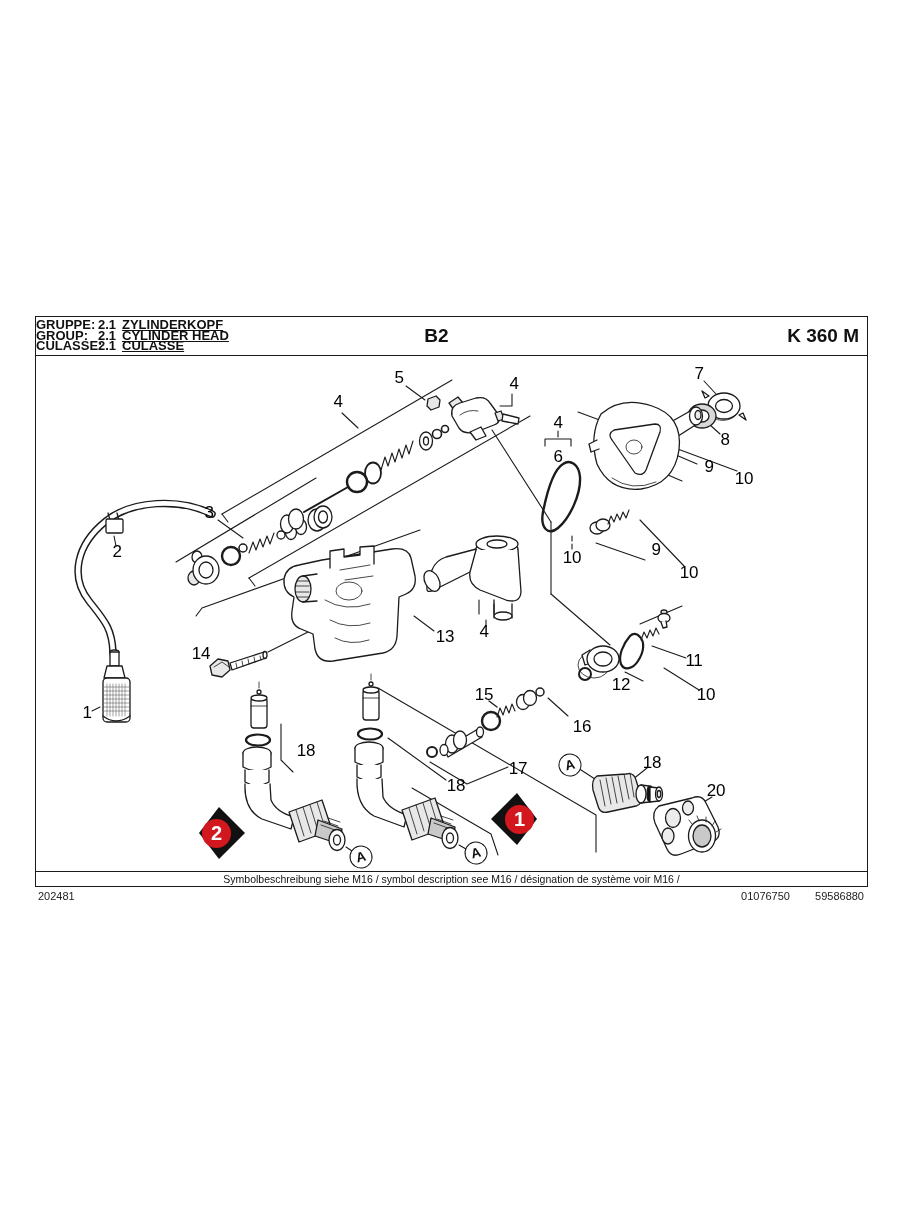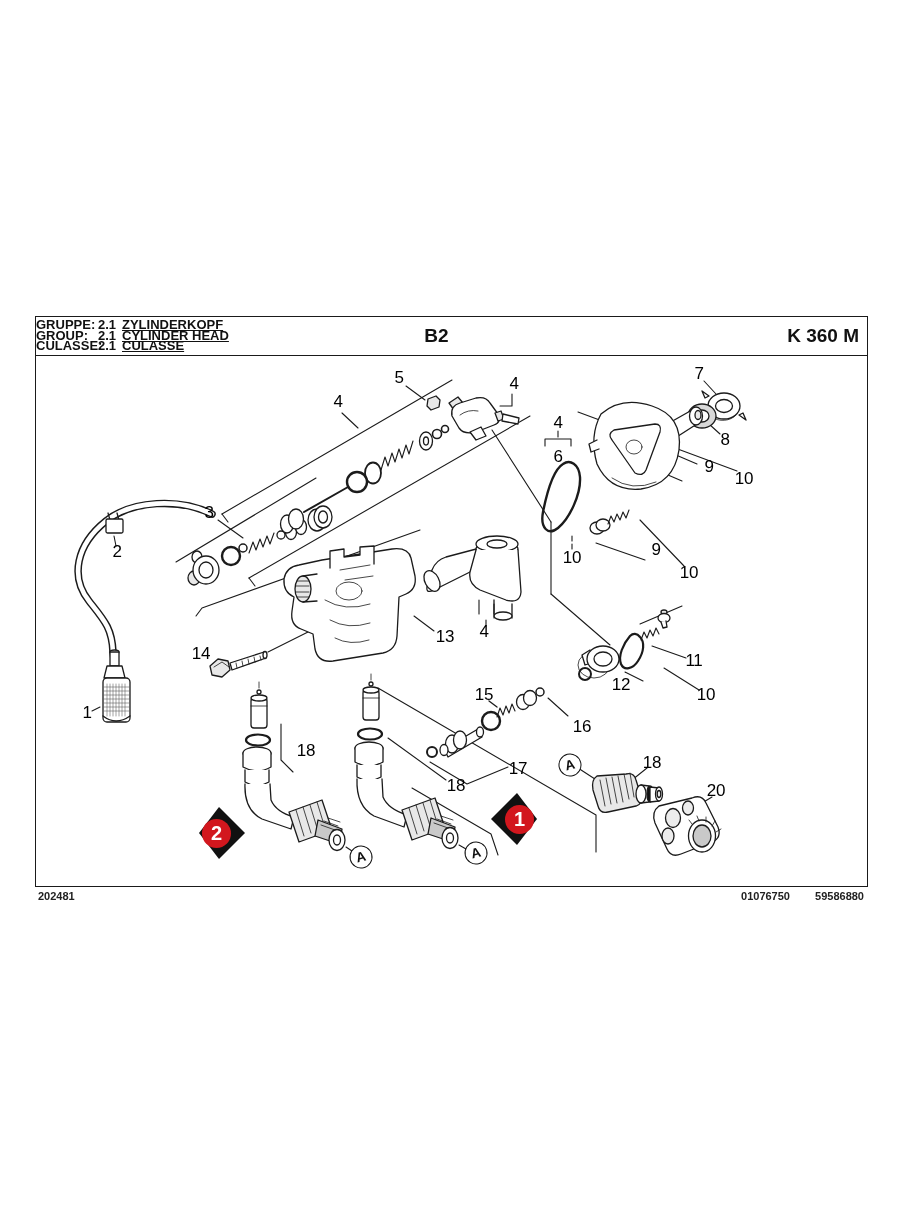--- a/index.html
+++ b/index.html
@@ -9,21 +9,21 @@
   .header-band{position:absolute;left:0;top:0;right:0;height:38px;border-bottom:1.5px solid #1a1a1a;}
   .header-groups{position:absolute;left:0;top:3px;font-size:13px;font-weight:bold;line-height:10.5px;white-space:nowrap;text-decoration:underline;}
   .hrow .hlabel{display:inline-block;width:62px;}
   .hrow .hcode{display:inline-block;width:24px;}
   .sheet-code{position:absolute;left:0;right:30px;top:0;height:38px;line-height:38px;text-align:center;
               font-size:19px;font-weight:bold;}
   .model{position:absolute;right:8px;top:0;height:38px;line-height:38px;font-size:19px;font-weight:bold;}
   .footer-band{position:absolute;left:0;right:0;bottom:0;height:14px;border-top:1.2px solid #1a1a1a;
                text-align:center;font-size:10.5px;line-height:14px;color:#111;}
   .page-numbers{position:absolute;left:38px;top:890px;width:826px;display:flex;justify-content:space-between;
-                font-size:11px;color:#222;font-weight:bold;}
+                font-size:11px;color:#222;}
   .page-numbers .refs span{margin-left:22px;}
   .art{position:absolute;left:35px;top:355px;}
   .labels-layer{position:absolute;left:0;top:0;width:906px;height:1208px;pointer-events:none;}
   .callout{position:absolute;transform:translate(-50%,-50%);font-size:17px;font-weight:400;color:#000;
            letter-spacing:-0.3px;white-space:nowrap;}
   .viewref{position:absolute;width:21px;height:21px;border:1.7px solid #111;border-radius:50%;background:#fff;
            transform:translate(-50%,-50%) rotate(-14deg);display:flex;align-items:center;justify-content:center;
            font-size:13.5px;font-weight:600;}
   .marker{position:absolute;width:64px;height:64px;transform:translate(-50%,-50%);}
   .marker svg{position:absolute;left:0;top:0;}
@@ -44,20 +44,21 @@
         <div class="hrow">
           <span class="hlabel">GROUP:</span><span class="hcode">2.1</span><span class="hval">CYLINDER HEAD</span>
         </div>
         <div class="hrow">
           <span class="hlabel">CULASSE:</span><span class="hcode">2.1</span><span class="hval">CULASSE</span>
         </div>
       </div>
       <div class="sheet-code">B2</div>
       <div class="model">K 360 M</div>
     </div>
+    <div class="footer-band">Symbolbeschreibung siehe M16 / symbol description see M16 / désignation de système voir M16 /</div>
   </div>
 
   <svg class="art" width="834" height="518" viewBox="35 355 834 518" stroke-linecap="round" stroke-linejoin="round">
     <g fill="none" stroke="#1b1b1b" stroke-width="1.1">
 
       <path d="M222,514 L452,380"></path>
         <path d="M222,514 l6,8"></path>
       <path d="M249,578 L530,416"></path>
         <path d="M249,578 l6,8"></path>
       <path d="M176,562 L316,478"></path>

